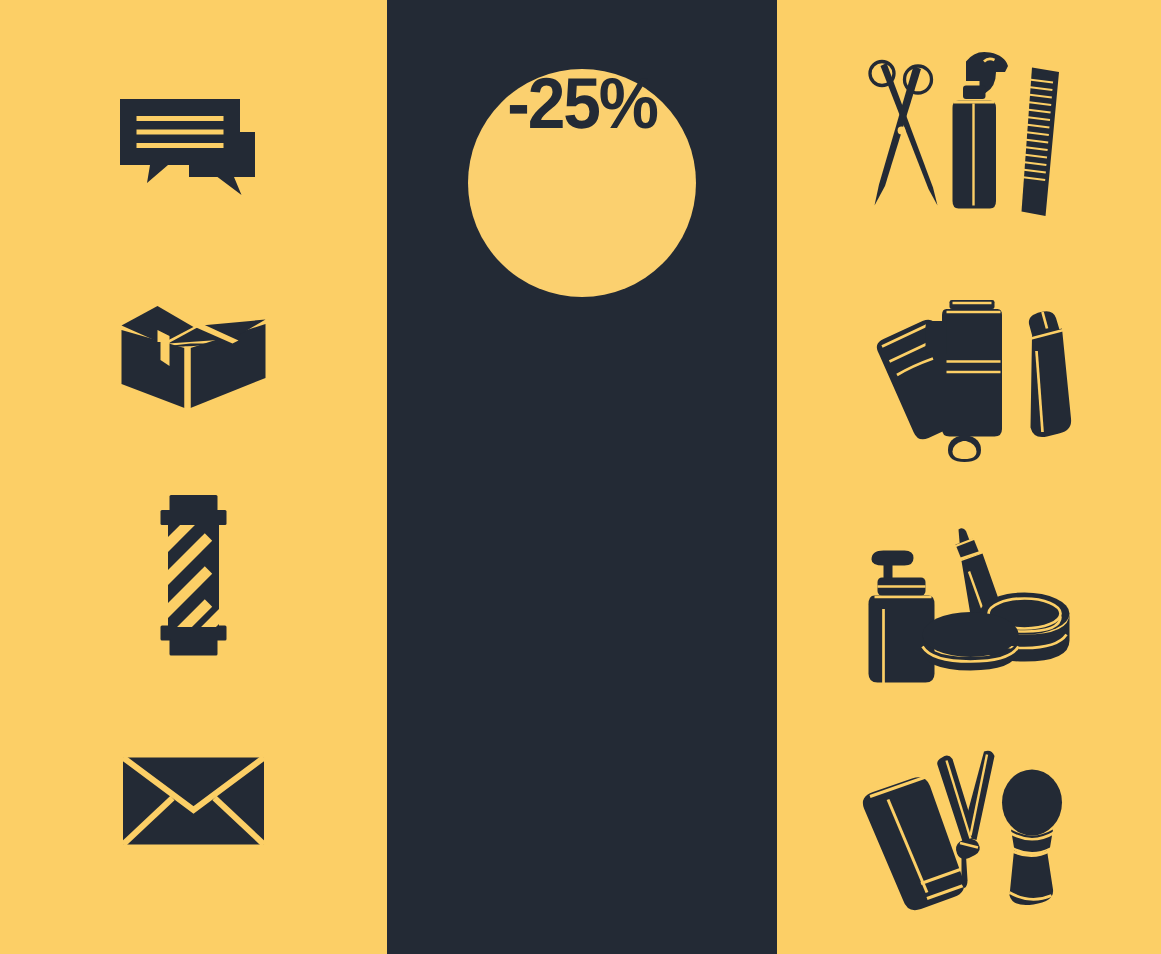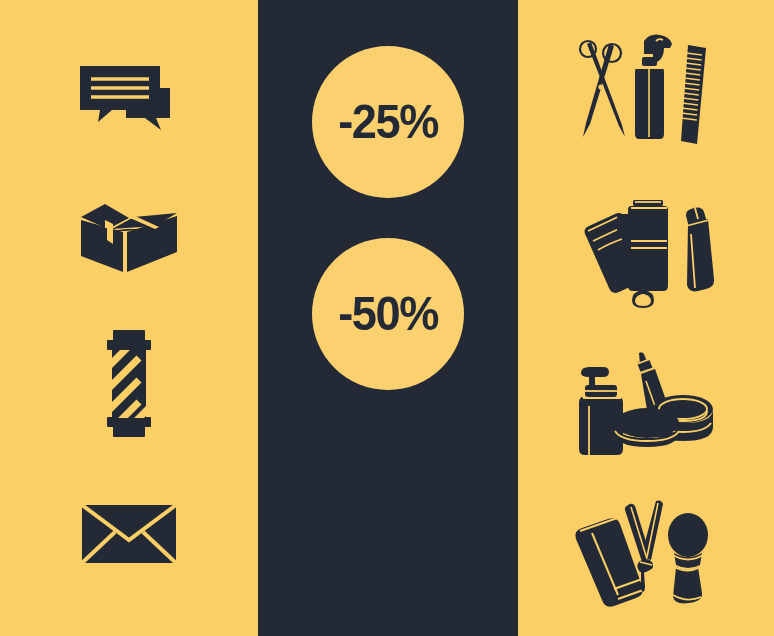--- a/index.html
+++ b/index.html
@@ -51,21 +51,20 @@
 
   
   .badge {
     position: absolute;
     left: 312px;
     width: 152px;
     height: 152px;
     border-radius: 50%;
     background: #FBD06F;
     display: flex;
-    align-items: center;
     justify-content: center;
   }
   .badge-1 { top: 46px;  }
   .badge-2 { top: 238px; }
   .badge-3 { top: 430px; }
   .badge-text {
     color: #232A35;
     font-family: "Liberation Sans", sans-serif;
     font-weight: bold;
     font-size: 48px;
@@ -160,23 +159,20 @@
           <path d="M95 59 L62 28"></path>
         </g>
       </svg>
     </span>
   </div>
 
   <div class="panel panel-mid"></div>
 
   <div class="badge badge-1">
     <span class="badge-text">-25%</span>
-  </div>
-  <div class="badge badge-2">
-    <span class="badge-text">-50%</span>
   </div>
 
   <div class="panel panel-right"></div>
 
   <div class="cell rc rc-1">
     <span>
       <svg width="136" height="126" viewBox="0 0 136 126">
 
         <g fill="#232A35" stroke="#232A35" stroke-width="2.2">
           <circle cx="10" cy="22" r="8" fill="none"></circle>

